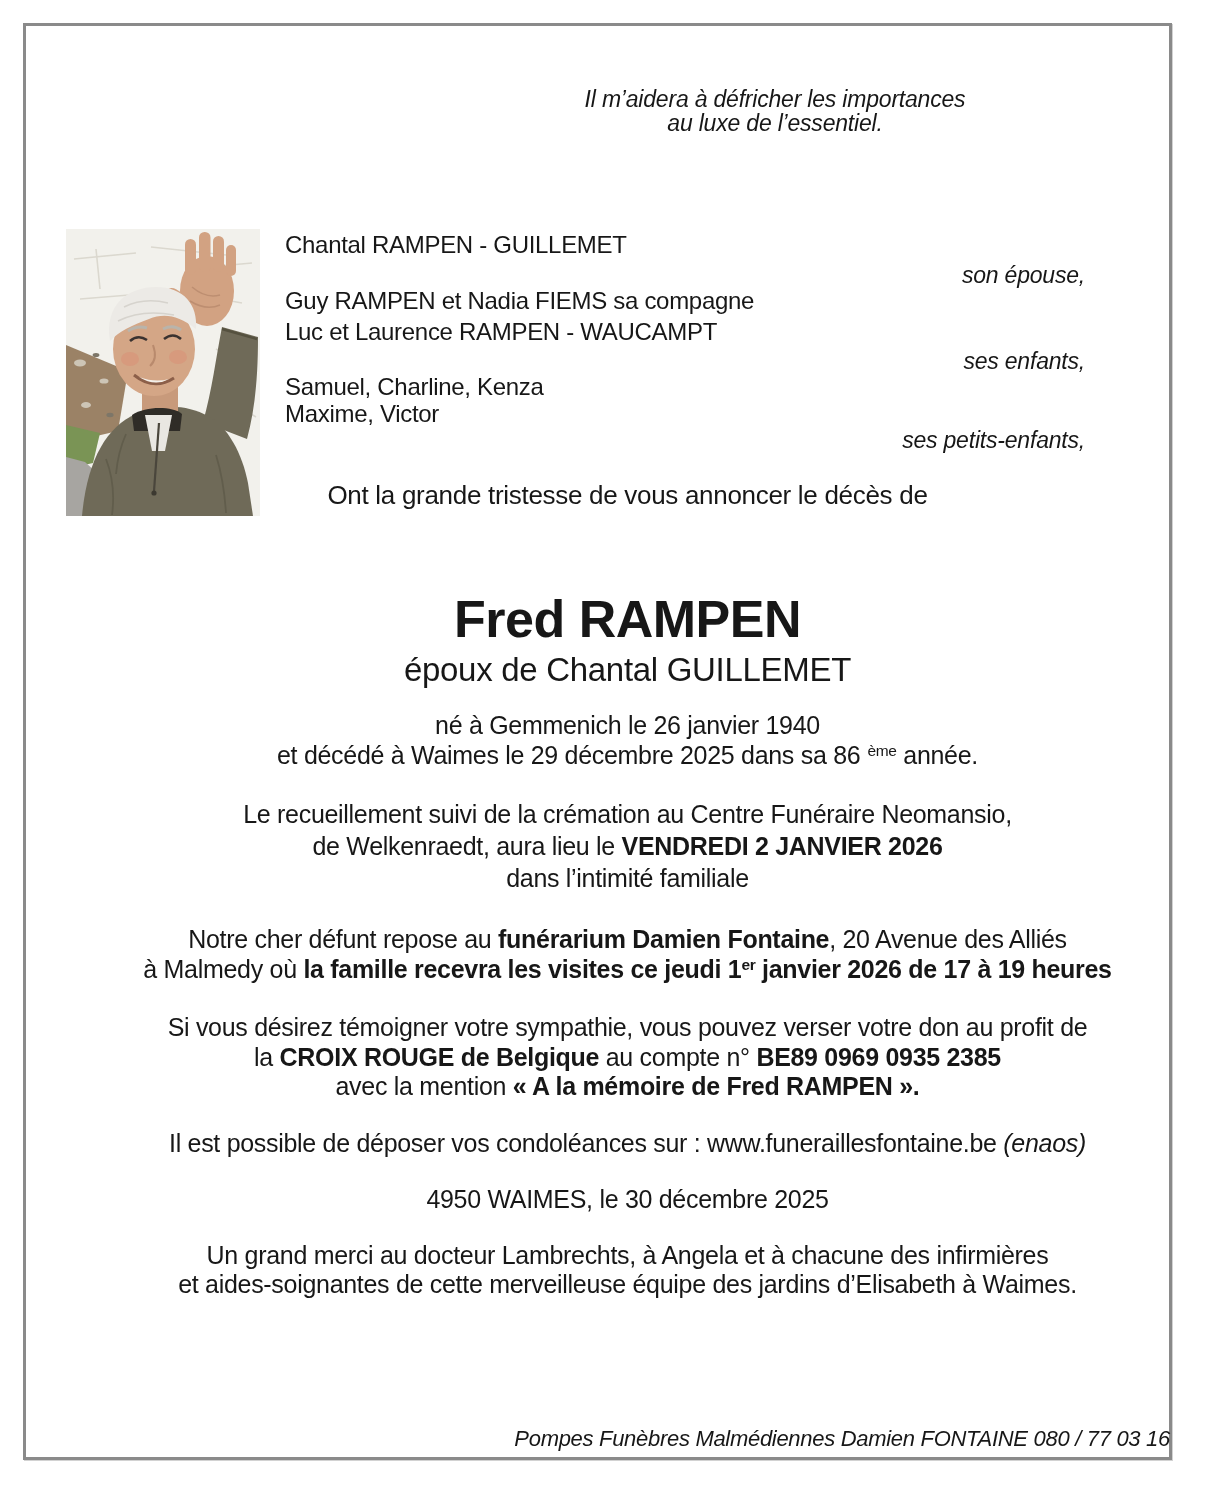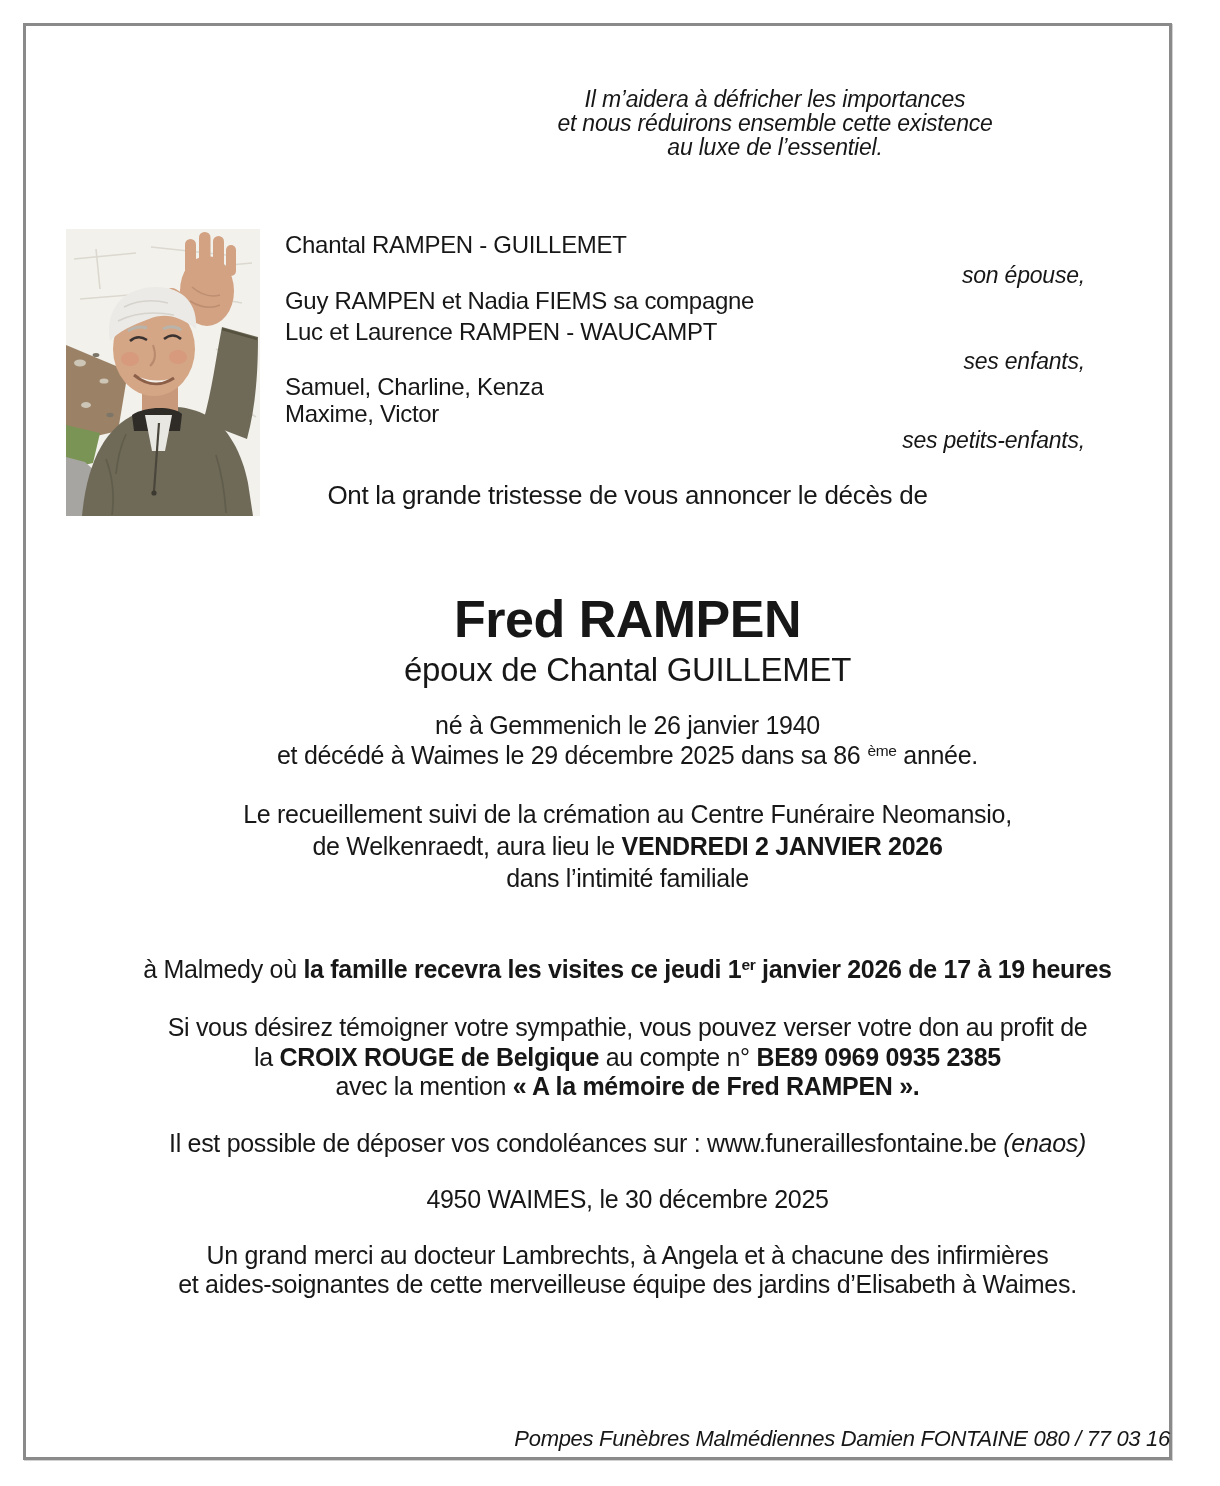--- a/index.html
+++ b/index.html
@@ -69,21 +69,20 @@
 </style>
 </head>
 <body>
 
 <div class="sheet">
 
   <div class="frame"></div>
 
   <div class="epigraph">
     <div>Il m’aidera à défricher les importances</div>
-    <div>et nous réduirons ensemble cette existence</div>
     <div>au luxe de l’essentiel.</div>
   </div>
 
   <div class="photo">
     <svg role="img" viewBox="0 0 194 287" width="194" height="287" preserveAspectRatio="none" aria-label="Photo of a smiling elderly man with white hair waving his raised hand, wearing an olive-green zip jacket over a white shirt, in front of a whitewashed wall">
       <rect width="194" height="287" fill="#f2f1ec"></rect>
       <g stroke="#d9d6cc" stroke-width="1.6" fill="none" opacity="0.9">
         <path d="M8 30 L70 24 M85 18 L160 26 M120 40 L186 34"></path>
         <path d="M14 70 L88 64 M110 62 L176 74"></path>
         <path d="M150 120 L188 140 M160 170 L190 188"></path>
@@ -168,20 +167,23 @@
   <div class="line" style="top:741px">
     <span>et décédé à Waimes le 29 décembre 2025 dans sa 86</span><span class="sup sp">ème</span><span> année.</span>
   </div>
 
   <div class="line" style="top:800px">Le recueillement suivi de la crémation au Centre Funéraire Neomansio,</div>
   <div class="line" style="top:832px">
     <span>de Welkenraedt, aura lieu le </span><span class="b">VENDREDI 2 JANVIER 2026</span>
   </div>
   <div class="line" style="top:864px">dans l’intimité familiale</div>
 
+  <div class="line" style="top:925px">
+    <span>Notre cher défunt repose au </span><span class="b">funérarium Damien Fontaine</span><span>, 20 Avenue des Alliés</span>
+  </div>
   <div class="line" style="top:955px">
     <span>à Malmedy où </span><span class="b">la famille recevra les visites ce jeudi 1</span><span class="b sup">er</span><span class="b"> janvier 2026 de 17 à 19 heures</span>
   </div>
 
   <div class="line" style="top:1013px">Si vous désirez témoigner votre sympathie, vous pouvez verser votre don au profit de</div>
   <div class="line" style="top:1043px">
     <span>la </span><span class="b">CROIX ROUGE de Belgique</span><span> au compte n° </span><span class="b">BE89 0969 0935 2385</span>
   </div>
   <div class="line" style="top:1072px">
     <span>avec la mention </span><span class="b">« A la mémoire de Fred RAMPEN ».</span>

